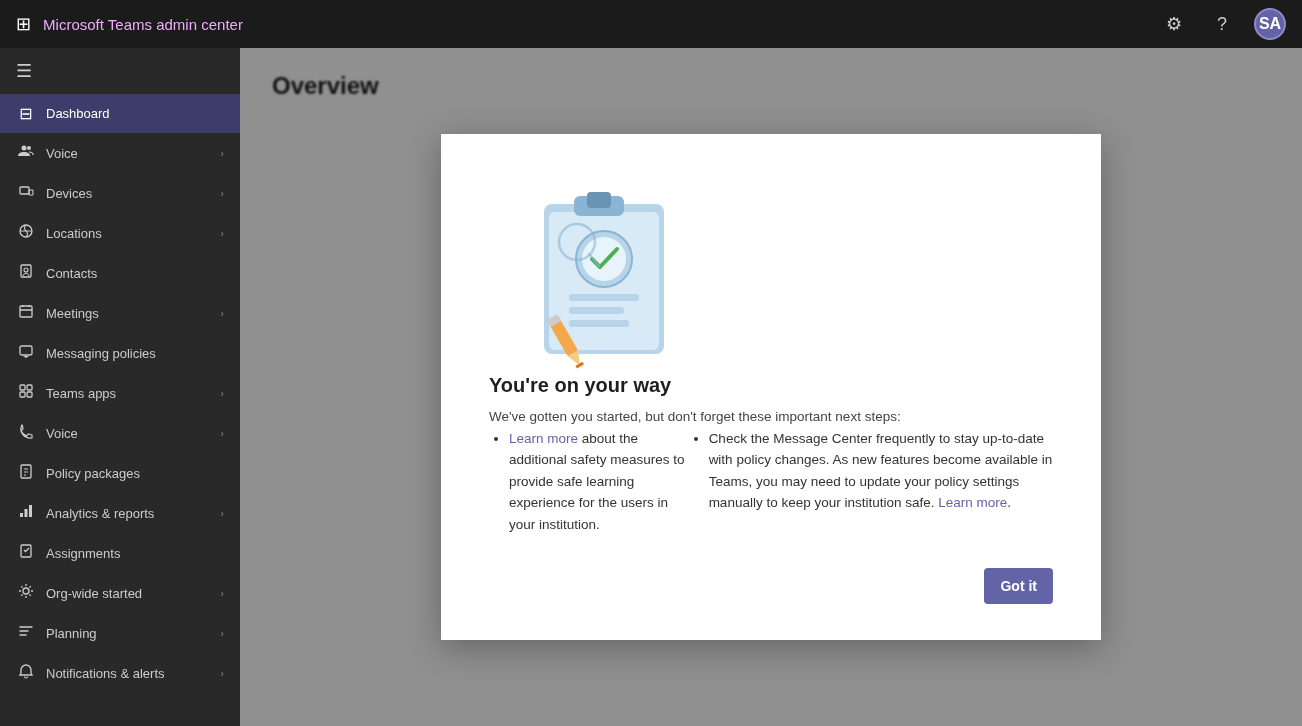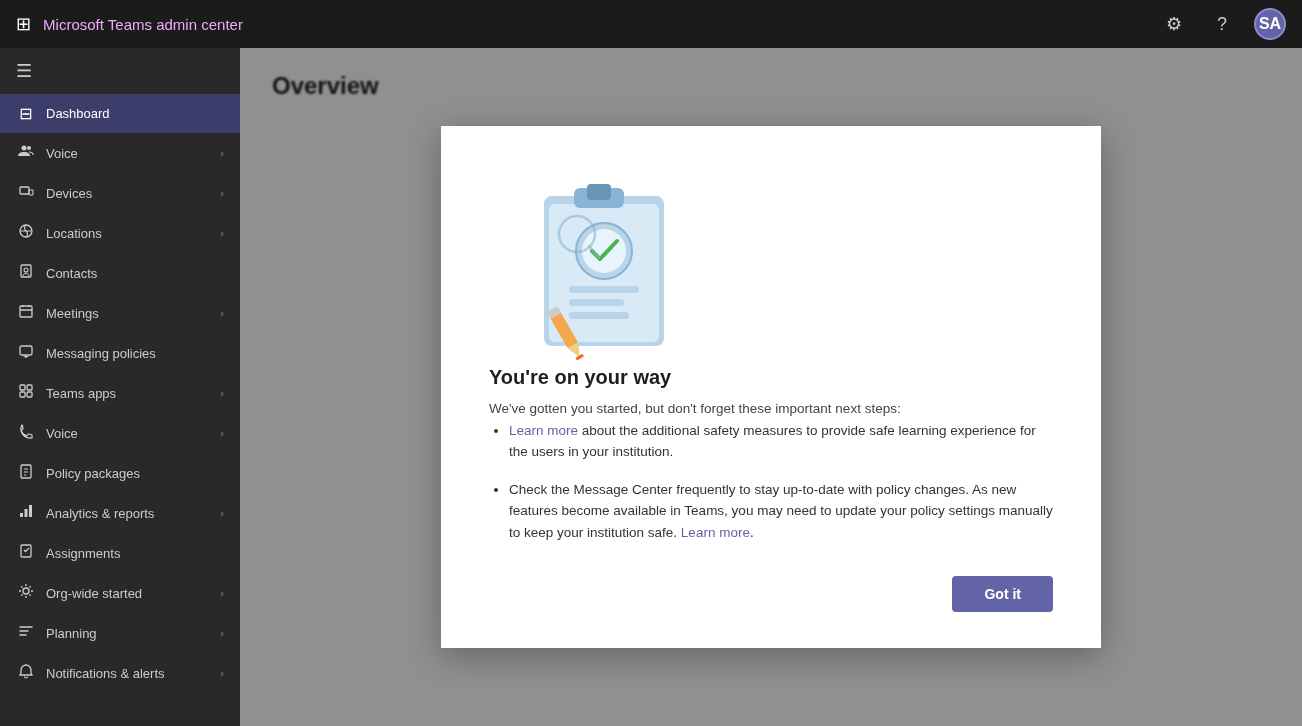--- a/index.html
+++ b/index.html
@@ -181,42 +181,42 @@
     .modal-body {
       width: 100%;
       font-size: 13.5px;
       color: #333;
       line-height: 1.6;
     }
     .modal-body ul {
       list-style: disc;
       padding-left: 20px;
       display: flex;
-      flex-direction: column;
+      flex-direction: row;
       gap: 16px;
     }
     .modal-body li {
       color: #333;
     }
     .modal-link {
       color: #6264a7;
       text-decoration: none;
       cursor: pointer;
     }
     .modal-footer {
       width: 100%;
       display: flex;
       justify-content: flex-end;
       margin-top: 32px;
     }
     .got-it-btn {
       background: #6264a7;
       color: #fff;
       border: none;
-      padding: 10px 32px;
+      padding: 10px 16px;
       font-size: 14px;
       font-weight: 600;
       border-radius: 4px;
       cursor: pointer;
     }
 
     
     .clipboard-svg {
       width: 220px;
       height: 200px;

